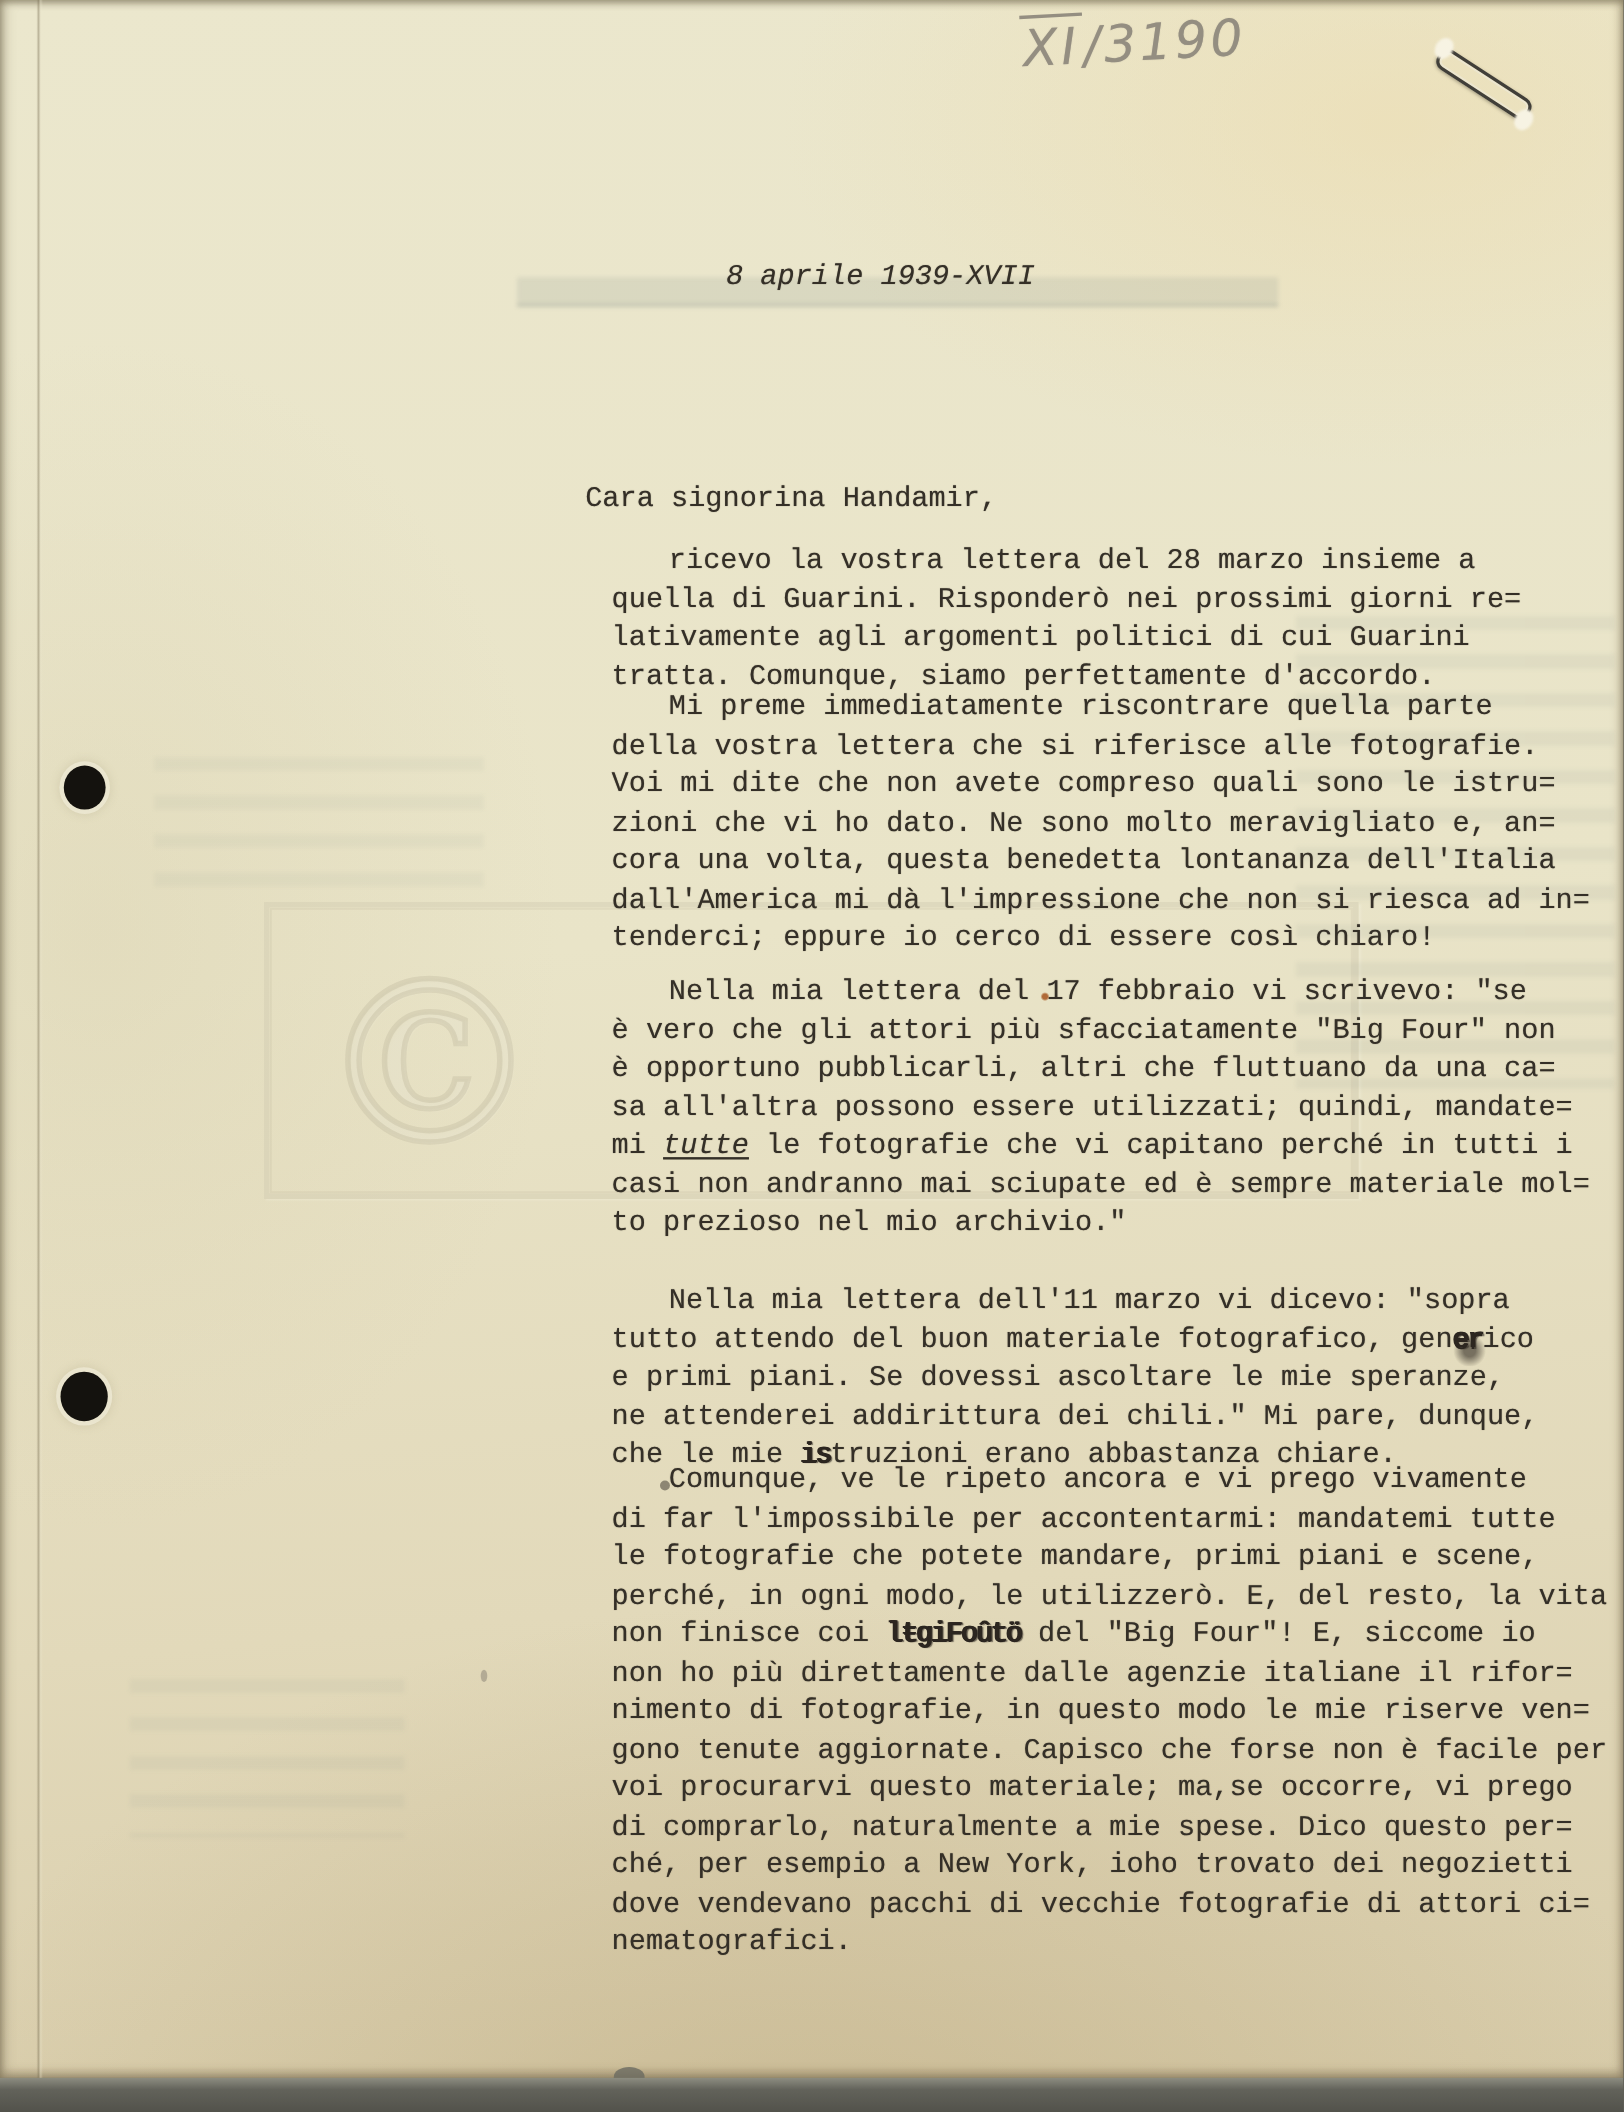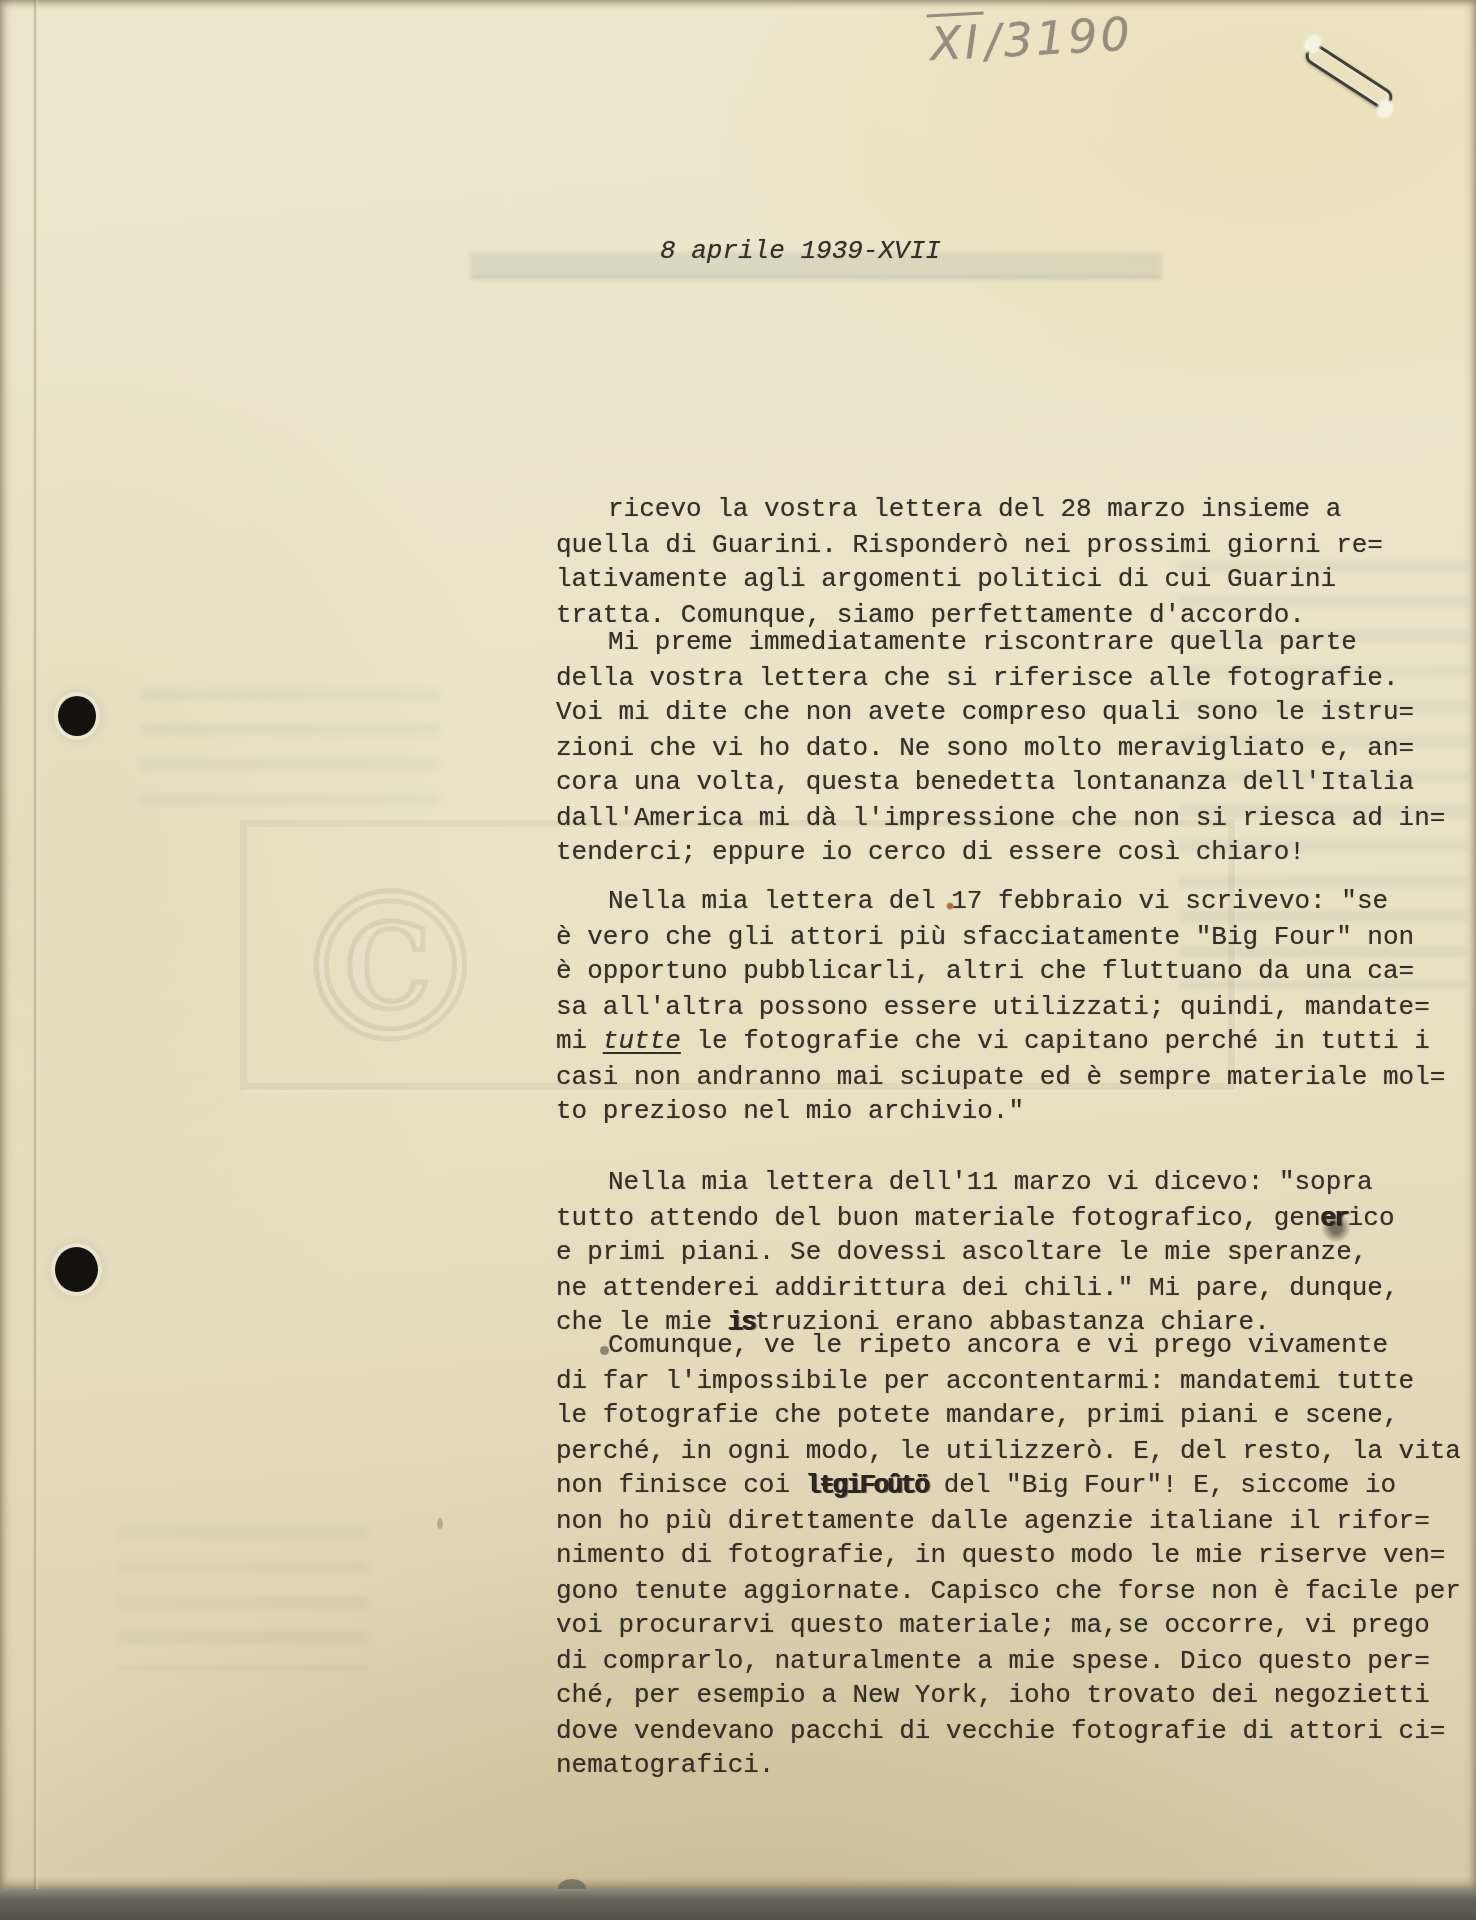--- a/index.html
+++ b/index.html
@@ -114,20 +114,21 @@
       <div class="wm-frame"></div>
       <span class="wm-c">©</span>
     </div>
 
     <div class="ghost g-head"></div>
     <div class="ghost ghost-rows g-right"></div>
     <div class="ghost ghost-rows g-left"></div>
     <div class="ghost ghost-rows g-botleft"></div>
 
     <div class="type dateline">8 aprile 1939-XVII</div>
+    <div class="type salutation">Cara signorina Handamir,</div>
     <div id="paras" class="type"><div class="para p1"><div class="line first">ricevo la vostra lettera del 28 marzo insieme a</div><div class="line">quella di Guarini. Risponderò nei prossimi giorni re=</div><div class="line">lativamente agli argomenti politici di cui Guarini</div><div class="line">tratta. Comunque, siamo perfettamente d'accordo.</div></div><div class="para p2"><div class="line first">Mi preme immediatamente riscontrare quella parte</div><div class="line">della vostra lettera che si riferisce alle fotografie.</div><div class="line">Voi mi dite che non avete compreso quali sono le istru=</div><div class="line">zioni che vi ho dato. Ne sono molto meravigliato e, an=</div><div class="line">cora una volta, questa benedetta lontananza dell'Italia</div><div class="line">dall'America mi dà l'impressione che non si riesca ad in=</div><div class="line">tenderci; eppure io cerco di essere così chiaro!</div></div><div class="para p3"><div class="line first">Nella mia lettera del 17 febbraio vi scrivevo: "se</div><div class="line">è vero che gli attori più sfacciatamente "Big Four" non</div><div class="line">è opportuno pubblicarli, altri che fluttuano da una ca=</div><div class="line">sa all'altra possono essere utilizzati; quindi, mandate=</div><div class="line">mi <u>tutte</u> le fotografie che vi capitano perché in tutti i</div><div class="line">casi non andranno mai sciupate ed è sempre materiale mol=</div><div class="line">to prezioso nel mio archivio."</div></div><div class="para p4"><div class="line first">Nella mia lettera dell'11 marzo vi dicevo: "sopra</div><div class="line">tutto attendo del buon materiale fotografico, gen<span class="smudge">er</span>ico</div><div class="line">e primi piani. Se dovessi ascoltare le mie speranze,</div><div class="line">ne attenderei addirittura dei chili." Mi pare, dunque,</div><div class="line">che le mie <span class="smudge">is</span>truzioni erano abbastanza chiare.</div></div><div class="para p5"><div class="line first">Comunque, ve le ripeto ancora e vi prego vivamente</div><div class="line">di far l'impossibile per accontentarmi: mandatemi tutte</div><div class="line">le fotografie che potete mandare, primi piani e scene,</div><div class="line">perché, in ogni modo, le utilizzerò. E, del resto, la vita</div><div class="line">non finisce coi <span class="smudge">lŧgiFoûtö</span> del "Big Four"! E, siccome io</div><div class="line">non ho più direttamente dalle agenzie italiane il rifor=</div><div class="line">nimento di fotografie, in questo modo le mie riserve ven=</div><div class="line">gono tenute aggiornate. Capisco che forse non è facile per</div><div class="line">voi procurarvi questo materiale; ma,se occorre, vi prego</div><div class="line">di comprarlo, naturalmente a mie spese. Dico questo per=</div><div class="line">ché, per esempio a New York, ioho trovato dei negozietti</div><div class="line">dove vendevano pacchi di vecchie fotografie di attori ci=</div><div class="line">nematografici.</div></div></div>
 
     <div class="rust"></div>
     <div class="inkblob"></div>
     <div class="dot1"></div>
     <div class="dot2"></div>
 
   </div>
 
   <div class="notch"></div>

